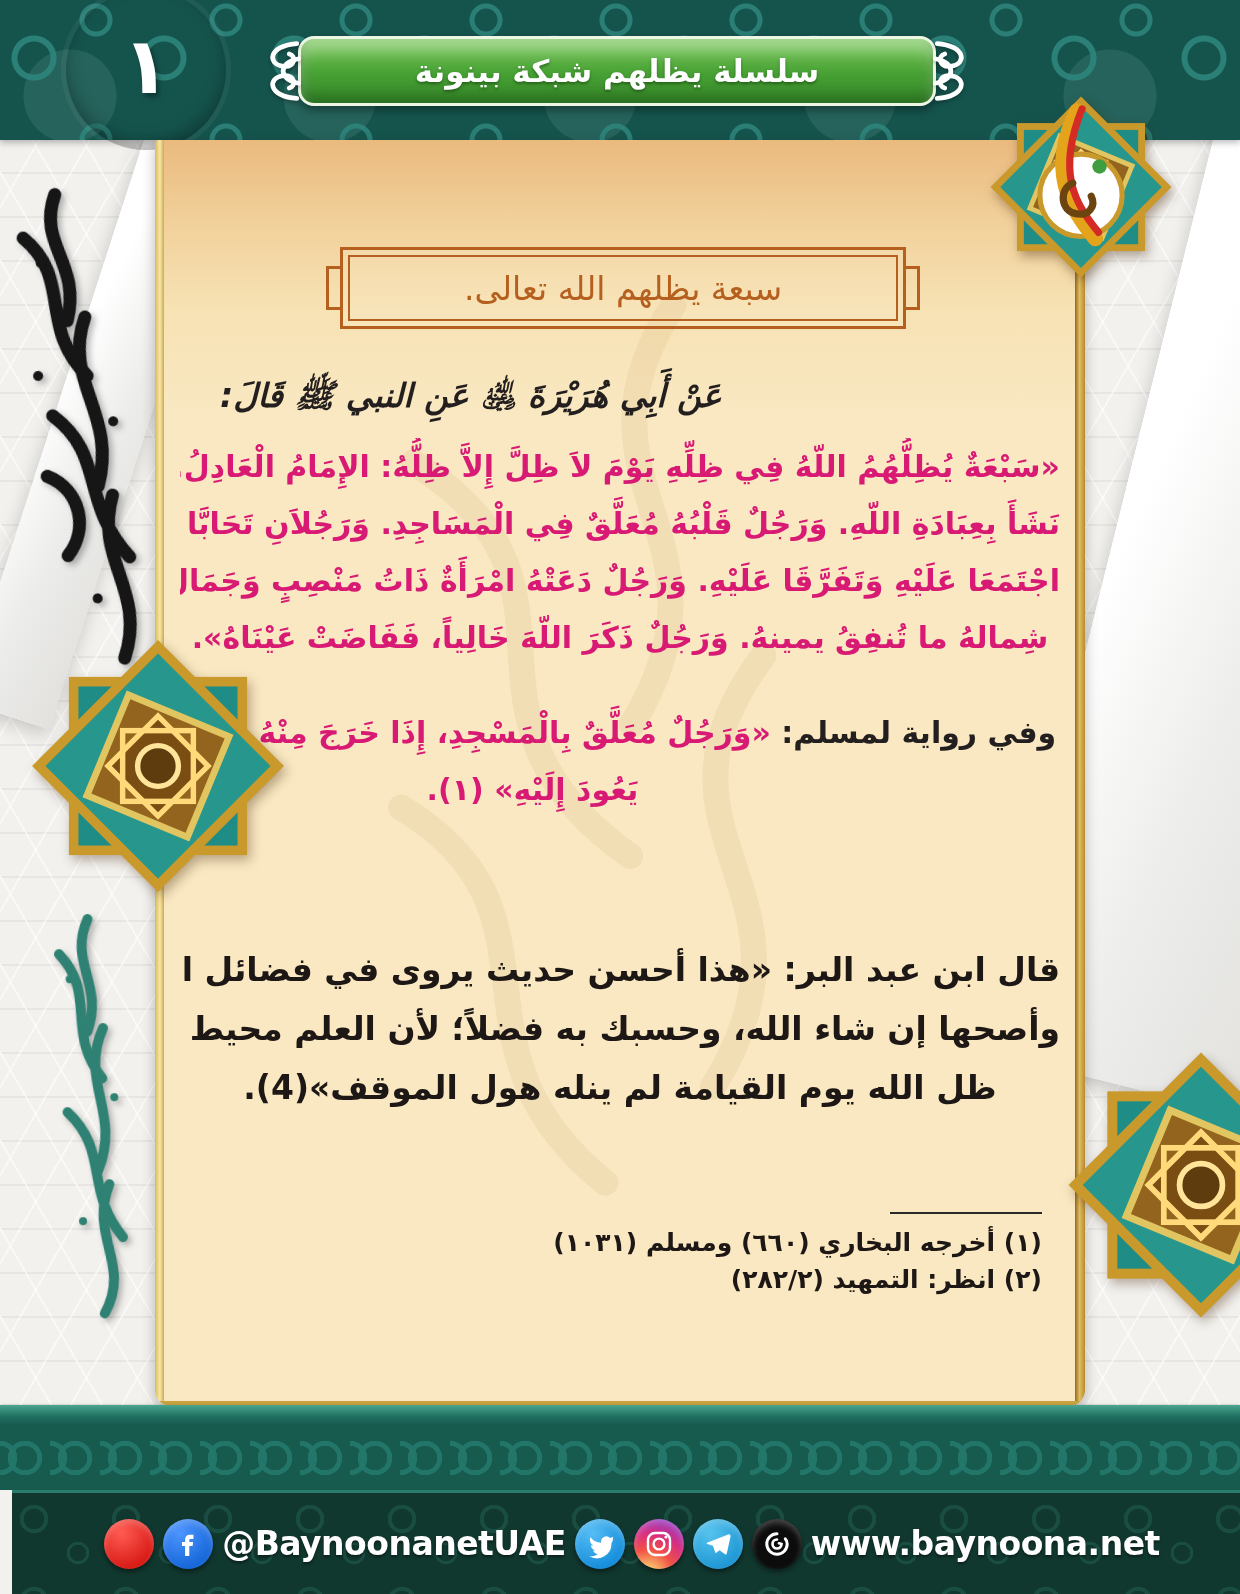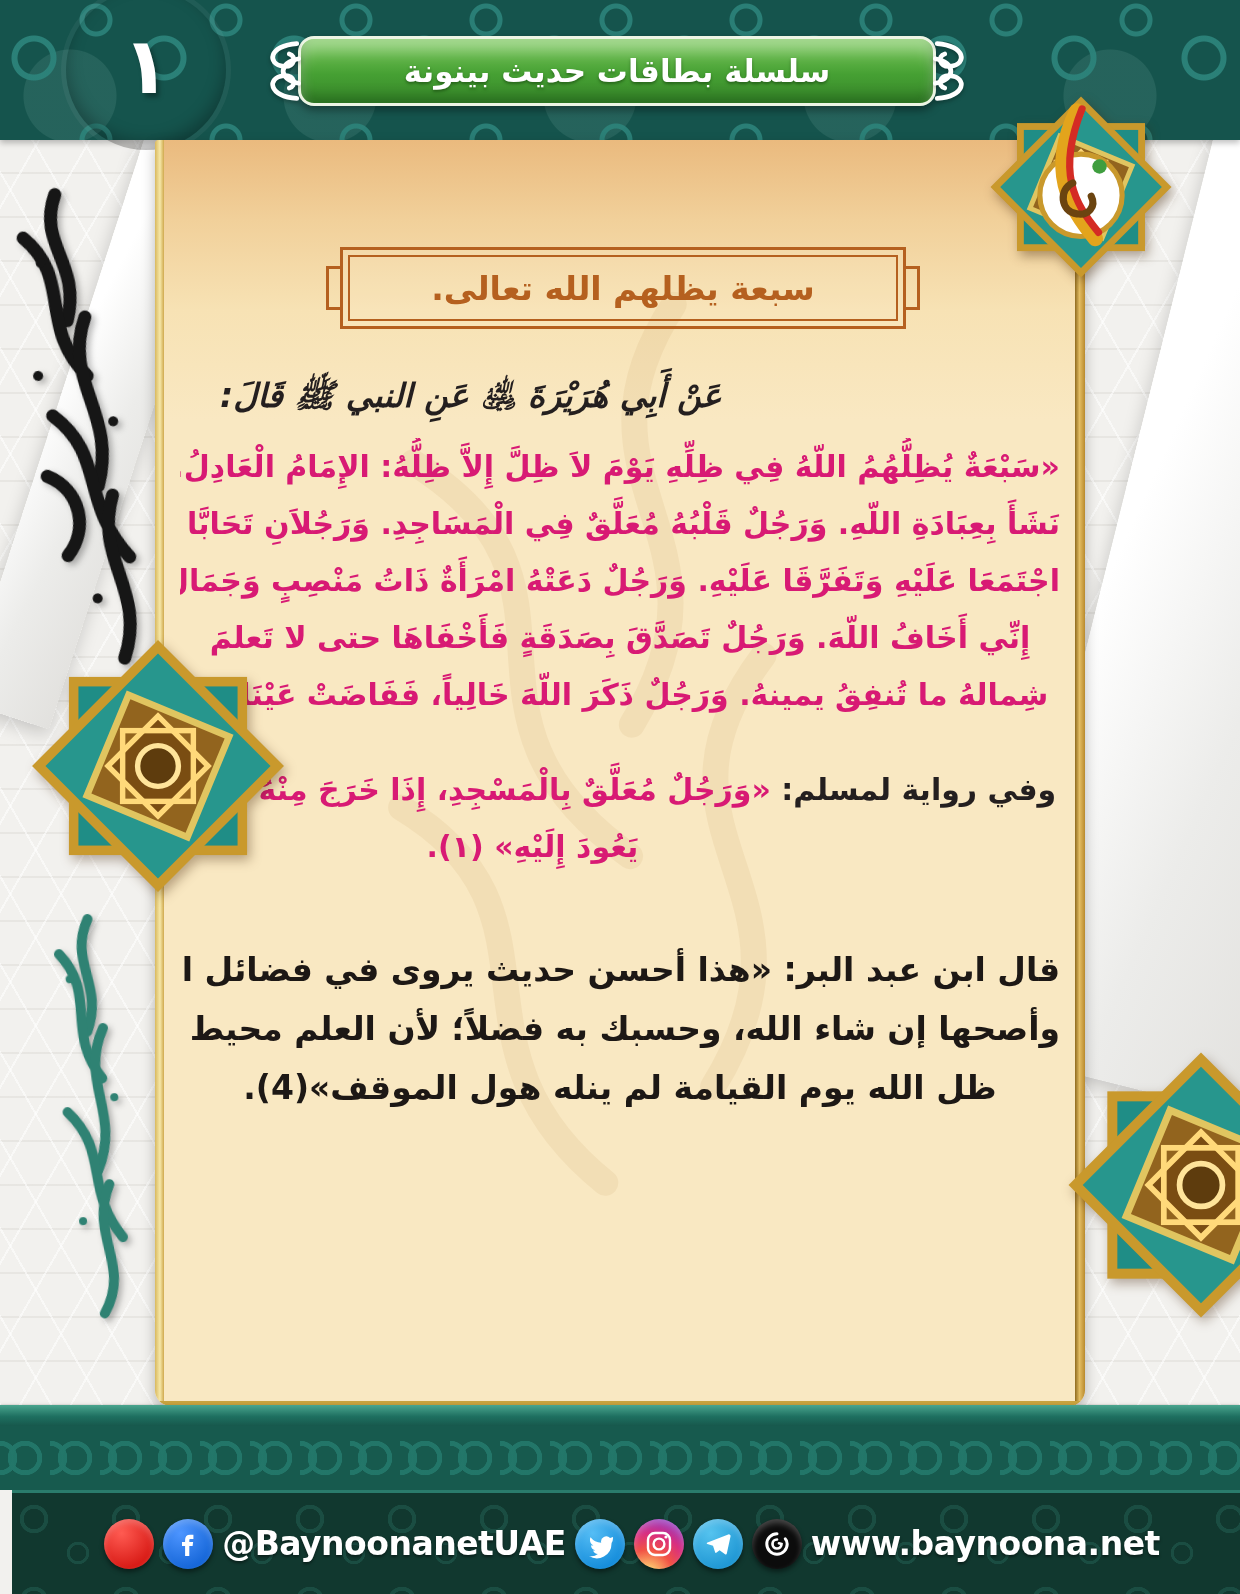--- a/index.html
+++ b/index.html
@@ -68,21 +68,21 @@
   .card-edge-left{left:0;top:0;width:9px;height:100%;background:linear-gradient(90deg,#d9b95e,#f6e7a8 55%,#cfa94e);}
   .card-edge-right{right:0;top:0;width:10px;height:100%;background:linear-gradient(90deg,#8f6a1e,#e3bd63 45%,#b98a2e);}
   .card-edge-bottom{left:0;right:0;bottom:0;height:5px;background:#caa43f;}
   .watermark{left:60px;top:120px;opacity:.10;transform:rotate(-8deg);}
 
   .title-frame{left:185px;top:107px;width:560px;height:76px;border:3px solid #b5601f;background:rgba(255,245,220,.12);}
   .title-frame-inner{position:absolute;inset:5px;border:2px solid #b5601f;display:flex;align-items:center;justify-content:center;}
   .frame-tab{position:absolute;top:16px;bottom:16px;width:13px;border:3px solid #b5601f;}
   .frame-tab-l{left:-17px;border-right:none;}
   .frame-tab-r{right:-17px;border-left:none;}
-  .card-title{color:#b5601f;font-size:33px;font-weight:bold;white-space:nowrap;}
+  .card-title{color:#b5601f;font-size:33px;font-weight:normal;white-space:nowrap;}
 
   .isnad{left:25px;right:25px;top:236px;text-align:left;direction:rtl;padding-left:40px;
     color:#241f1f;font-size:33px;font-weight:bold;white-space:nowrap;font-style:italic;}
   .isnad, .isnad *{unicode-bidi:plaintext;}
 
   .hadith{left:25px;right:25px;top:298px;direction:rtl;}
   .h-line{width:880px;margin:0 auto;height:57px;line-height:57px;text-align:center;
     color:#d81a74;font-size:30px;font-weight:bold;white-space:nowrap;overflow:hidden;}
   .h-line6{margin-top:38px;}
   .h-line7{text-align:center;padding-right:175px;width:705px;}
@@ -179,21 +179,21 @@
       <span class="issue-number">١</span>
     </div>
     <div class="abs series-banner">
       <svg class="curl curl-left" viewBox="0 0 60 74">
         <g stroke="#ffffff" stroke-width="5" fill="none" stroke-linecap="round">
           <path d="M52 8 C22 10 20 30 38 32 C50 33 52 21 44 19"></path>
           <path d="M52 66 C22 64 20 44 38 42 C50 41 52 53 44 55"></path>
           <path d="M54 24 C32 28 32 46 54 50"></path>
         </g>
       </svg>
-      <span class="series-title">سلسلة بطاقات حديث بينونة</span>
+      <span class="series-title">سلسلة يظلهم شبكة بينونة</span>
       <svg class="curl curl-right" viewBox="0 0 60 74">
         <g stroke="#ffffff" stroke-width="5" fill="none" stroke-linecap="round">
           <path d="M52 8 C22 10 20 30 38 32 C50 33 52 21 44 19"></path>
           <path d="M52 66 C22 64 20 44 38 42 C50 41 52 53 44 55"></path>
           <path d="M54 24 C32 28 32 46 54 50"></path>
         </g>
       </svg>
     </div>
   </div>
 
@@ -218,35 +218,39 @@
         <span class="card-title">سبعة يظلهم الله تعالى.</span>
       </div>
     </div>
 
     <div class="abs isnad">عَنْ أَبِي هُرَيْرَةَ ﵁ عَنِ النبي ﷺ قَالَ:</div>
 
     <div class="abs hadith">
       <div class="h-line">«سَبْعَةٌ يُظِلُّهُمُ اللّهُ فِي ظِلِّهِ يَوْمَ لاَ ظِلَّ إِلاَّ ظِلُّهُ: الإِمَامُ الْعَادِلُ. وَشَابٌّ</div>
       <div class="h-line">نَشَأَ بِعِبَادَةِ اللّهِ. وَرَجُلٌ قَلْبُهُ مُعَلَّقٌ فِي الْمَسَاجِدِ. وَرَجُلاَنِ تَحَابَّا فِي اللّهِ،</div>
       <div class="h-line">اجْتَمَعَا عَلَيْهِ وَتَفَرَّقَا عَلَيْهِ. وَرَجُلٌ دَعَتْهُ امْرَأَةٌ ذَاتُ مَنْصِبٍ وَجَمَالٍ، فَقَالَ:</div>
-      <div class="h-line">إِنِّي أَخَافُ اللّهَ. وَرَجُلٌ تَصَدَّقَ بِصَدَقَةٍ فَأَخْفَاهَا حتى لا تَعلمَ</div>
       <div class="h-line">شِمالهُ ما تُنفِقُ يمينهُ. وَرَجُلٌ ذَكَرَ اللّهَ خَالِياً، فَفَاضَتْ عَيْنَاهُ».</div>
       <div class="h-line h-line6">
         <span class="h-black">وفي رواية لمسلم: </span>
         <span>«وَرَجُلٌ مُعَلَّقٌ بِالْمَسْجِدِ، إِذَا خَرَجَ مِنْهُ حَتَّىٰ</span>
       </div>
       <div class="h-line h-line7">يَعُودَ إِلَيْهِ» (١).</div>
     </div>
 
     <div class="abs commentary">
       <div class="c-line">قال ابن عبد البر: «هذا أحسن حديث يروى في فضائل الأعمال، وأعمها</div>
       <div class="c-line">وأصحها إن شاء الله، وحسبك به فضلاً؛ لأن العلم محيط بأن من كان في</div>
       <div class="c-line">ظل الله يوم القيامة لم ينله هول الموقف»(4).</div>
     </div>
 
+    <div class="abs footnotes">
+      <div class="fn-divider"></div>
+      <div class="fn-line">(١) أخرجه البخاري (٦٦٠) ومسلم (١٠٣١)</div>
+      <div class="fn-line">(٢) انظر: التمهيد (٢٨٢/٢)</div>
+    </div>
   </div>
 
   <svg class="abs star star-left" width="272" height="272" viewBox="0 0 200 200">
     <use href="#star8"></use>
   </svg>
   <svg class="abs star star-right" width="286" height="286" viewBox="0 0 200 200">
     <use href="#star8"></use>
   </svg>
 
   <svg class="abs emblem" width="206" height="216" viewBox="0 0 200 210">

